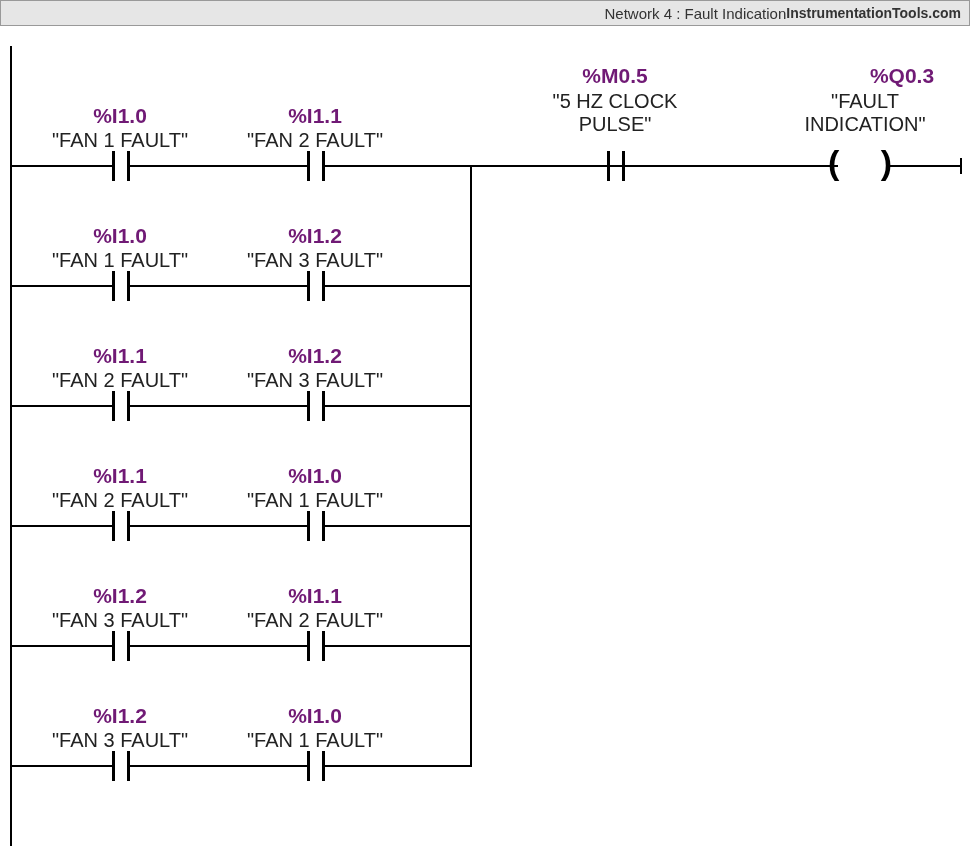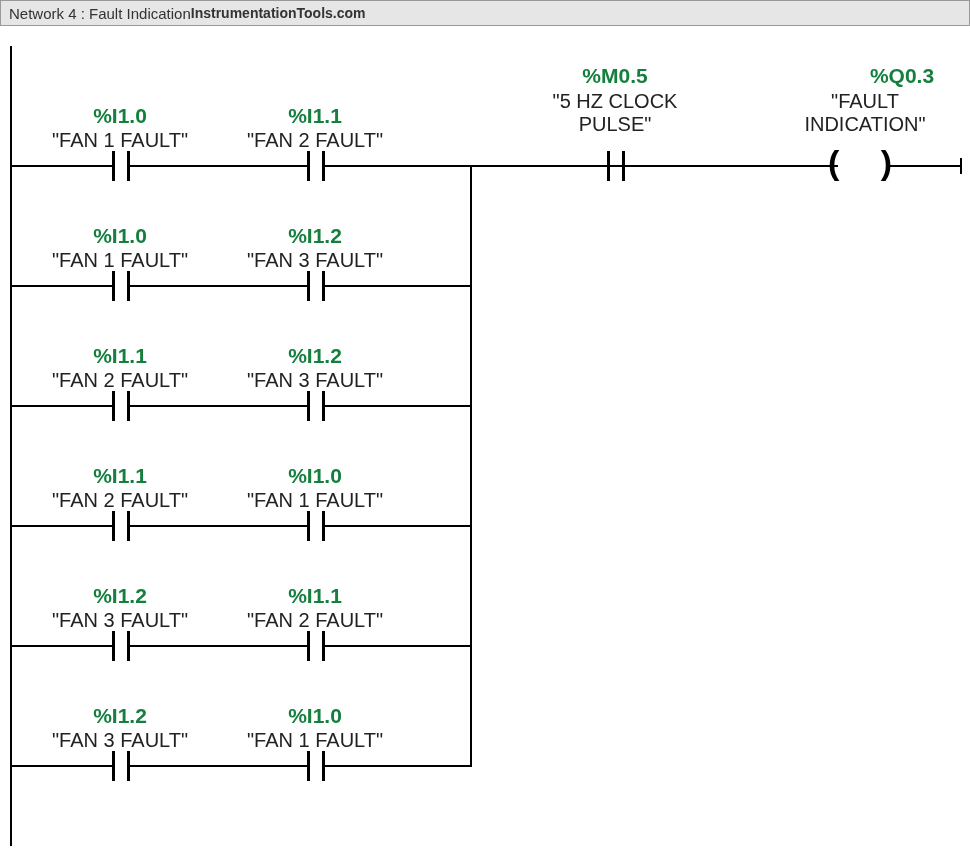--- a/index.html
+++ b/index.html
@@ -9,35 +9,35 @@
     background: #fff;
     width: 970px;
     height: 848px;
     overflow: hidden;
   }
   .header {
     background: #e6e6e6;
     border: 1px solid #999;
     height: 26px;
     display: flex;
-    justify-content: flex-start;
+    justify-content: flex-end;
     align-items: center;
     padding: 0 8px;
     font-size: 15px;
     color: #333;
   }
   .header .right { font-weight: bold; font-size: 14px; }
   .canvas {
     position: relative;
     width: 970px;
     height: 822px;
   }
   .addr {
     position: absolute;
-    color: #15803d;
+    color: #701a75;
     font-weight: 600;
     font-size: 21px;
     text-align: center;
     white-space: nowrap;
   }
   .lbl {
     position: absolute;
     color: #222;
     font-size: 20px;
     text-align: center;

